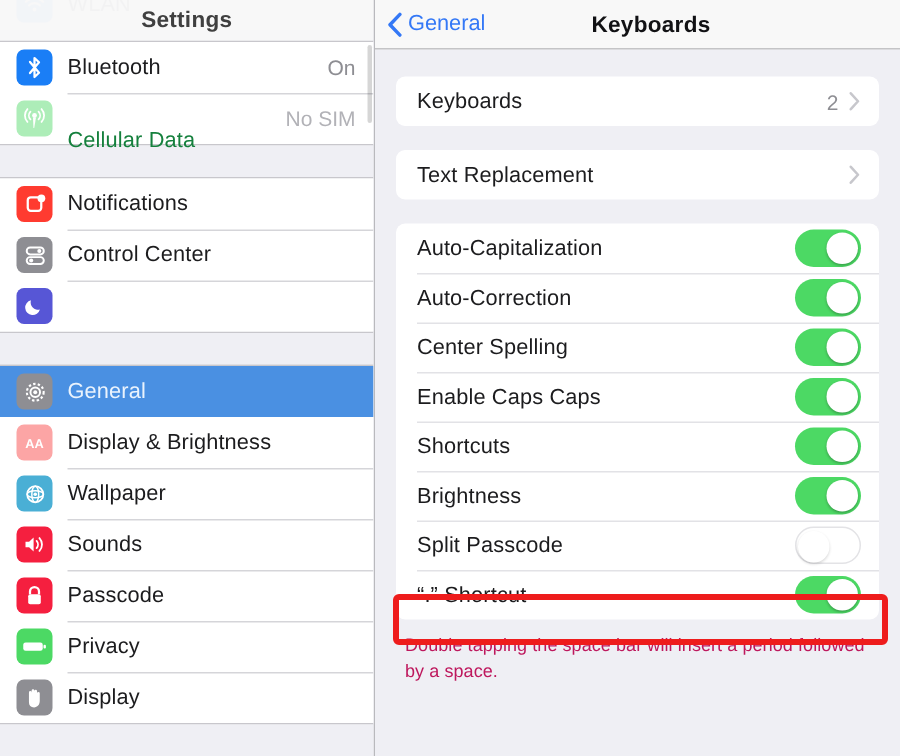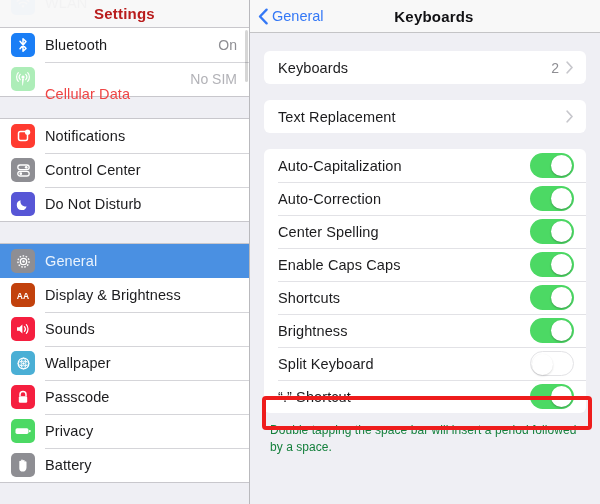--- a/index.html
+++ b/index.html
@@ -55,21 +55,21 @@
     left: 45px;
     right: 0;
     top: 0;
     height: 1px;
     background: #d5d5d9;
   }
   .side-row.selected {
     background: #4a90e2;
   }
   .side-row.selected + .side-row::before { background: transparent; }
-  .side-row.faded .side-label { color: #ef4444; margin-top: 29px; }
+  .side-row.faded .side-label { color: #15803d; margin-top: 29px; }
   .side-row.faded .side-value { color: #b2b2b7; }
   .side-row.faded .sicon { opacity: 0.45; }
 
   .sicon {
     width: 24px;
     height: 24px;
     border-radius: 5px;
     flex: 0 0 24px;
     margin-right: 10px;
     position: relative;
@@ -119,21 +119,21 @@
     background: rgba(248,248,248,0.93);
     display: flex;
     align-items: center;
     justify-content: center;
     z-index: 5;
     box-sizing: border-box;
   }
   #settings-titlebar .t {
     font-size: 15px;
     font-weight: bold;
-    color: #b91c1c;
+    color: #404040;
     letter-spacing: 0.2px;
   }
   #sidebar-scroll {
     position: absolute;
     top: 27px;
     left: 0;
     width: 249px;
     height: 477px;
     z-index: 1;
   }
@@ -259,21 +259,21 @@
     background: #ffffff;
     box-shadow: 0 1px 2px rgba(0,0,0,0.28);
   }
   .switch.on .knob { left: 21px; }
   .switch.off .knob { left: 1px; box-shadow: 0 1px 2px rgba(0,0,0,0.16); }
 
   #footer-note {
     padding: 9px 6px 0 6px;
     font-size: 12px;
     line-height: 1.45;
-    color: #15803d;
+    color: #be185d;
     letter-spacing: 0.05px;
   }
 
   
   #annotation-box {
     position: absolute;
     left: 262px;
     top: 396px;
     width: 330px;
     height: 34px;
@@ -368,67 +368,66 @@
             </svg>
           </span>
           <span class="side-label">Control Center</span>
         </div>
         <div class="side-row">
           <span class="sicon" style="background:#5756d6">
             <svg width="16" height="16" viewBox="0 0 16 16">
               <path d="M11.6 10.4A5 5 0 0 1 5.6 4.2a5 5 0 1 0 6 6.2z" fill="#fff"></path>
             </svg>
           </span>
-          <span class="side-label">Do Not Disturb</span>
         </div>
       </div>
 
       <div class="side-gap"></div>
 
       <div class="side-group">
         <div class="side-row selected">
           <span class="sicon" style="background:#8e8e93">
             <svg width="17" height="17" viewBox="0 0 17 17">
               <circle cx="8.5" cy="8.5" r="5.6" fill="none" stroke="#fff" stroke-width="1.4" stroke-dasharray="1.6 1.5"></circle>
               <circle cx="8.5" cy="8.5" r="3.2" fill="none" stroke="#fff" stroke-width="1.3"></circle>
               <circle cx="8.5" cy="8.5" r="1.3" fill="#fff"></circle>
             </svg>
           </span>
           <span class="side-label">General</span>
         </div>
         <div class="side-row">
-          <span class="sicon" style="background:#c2410c">
+          <span class="sicon" style="background:#fca5a5">
             <svg width="20" height="14" viewBox="0 0 20 14">
               <text x="10" y="10.5" font-family="Liberation Sans, sans-serif" font-size="8.5" font-weight="bold" fill="#fff" text-anchor="middle">AA</text>
             </svg>
           </span>
           <span class="side-label">Display &amp; Brightness</span>
-        </div>
-        <div class="side-row">
-          <span class="sicon" style="background:#f51f3f">
-            <svg width="18" height="16" viewBox="0 0 18 16">
-              <path d="M3 6.2h2.4L8.4 3.4v9.2L5.4 9.8H3z" fill="#fff"></path>
-              <path d="M10.4 5.6a3.6 3.6 0 0 1 0 4.8M12.3 3.7a6.3 6.3 0 0 1 0 8.6" stroke="#fff" stroke-width="1.2" fill="none" stroke-linecap="round"></path>
-            </svg>
-          </span>
-          <span class="side-label">Sounds</span>
         </div>
         <div class="side-row">
           <span class="sicon" style="background:#4aafd5">
             <svg width="17" height="17" viewBox="0 0 17 17">
               <circle cx="8.5" cy="8.5" r="5.4" fill="none" stroke="#fff" stroke-width="1.2"></circle>
               <ellipse cx="8.5" cy="8.5" rx="2.3" ry="5.4" fill="none" stroke="#fff" stroke-width="1"></ellipse>
               <ellipse cx="8.5" cy="8.5" rx="5.4" ry="2.3" fill="none" stroke="#fff" stroke-width="1"></ellipse>
               <circle cx="8.5" cy="8.5" r="1.2" fill="#fff"></circle>
             </svg>
           </span>
           <span class="side-label">Wallpaper</span>
         </div>
         <div class="side-row">
           <span class="sicon" style="background:#f51f3f">
+            <svg width="18" height="16" viewBox="0 0 18 16">
+              <path d="M3 6.2h2.4L8.4 3.4v9.2L5.4 9.8H3z" fill="#fff"></path>
+              <path d="M10.4 5.6a3.6 3.6 0 0 1 0 4.8M12.3 3.7a6.3 6.3 0 0 1 0 8.6" stroke="#fff" stroke-width="1.2" fill="none" stroke-linecap="round"></path>
+            </svg>
+          </span>
+          <span class="side-label">Sounds</span>
+        </div>
+        <div class="side-row">
+          <span class="sicon" style="background:#f51f3f">
             <svg width="16" height="17" viewBox="0 0 16 17">
               <path d="M5 7.2V5.4a3 3 0 0 1 6 0v1.8" stroke="#fff" stroke-width="1.5" fill="none"></path>
               <rect x="3.8" y="7.2" width="8.4" height="6.6" rx="1.3" fill="#fff"></rect>
             </svg>
           </span>
           <span class="side-label">Passcode</span>
         </div>
         <div class="side-row">
           <span class="sicon" style="background:#4cd964">
             <svg width="20" height="14" viewBox="0 0 20 14">
@@ -437,21 +436,21 @@
             </svg>
           </span>
           <span class="side-label">Privacy</span>
         </div>
         <div class="side-row">
           <span class="sicon" style="background:#8e8e93">
             <svg width="16" height="17" viewBox="0 0 16 17">
               <path d="M4.3 8.3V4.6a.9.9 0 0 1 1.8 0v3.1V3.4a.9.9 0 0 1 1.8 0v4.3V3.8a.9.9 0 0 1 1.8 0v3.9V5.2a.9.9 0 0 1 1.8 0v5.2c0 2.5-1.6 4.2-3.8 4.2-2.2 0-3.4-1.3-3.4-3.2z" fill="#fff"></path>
             </svg>
           </span>
-          <span class="side-label">Battery</span>
+          <span class="side-label">Display</span>
         </div>
       </div>
 
       <div class="side-gap"></div>
     </div>
   </div>
 
   <div id="pane-divider"></div>
 
   <div id="detail">
@@ -547,21 +546,21 @@
         <div class="row">
           <span class="row-label">Brightness</span>
           <span class="row-right">
             <span class="switch on">
                 <span class="knob"></span>
               </span>
           </span>
         </div>
 
         <div class="row">
-          <span class="row-label">Split Keyboard</span>
+          <span class="row-label">Split Passcode</span>
           <span class="row-right">
             <span class="switch off">
                 <span class="knob"></span>
               </span>
           </span>
         </div>
 
         <div class="row">
           <span class="row-label">“.” Shortcut</span>
           <span class="row-right">

